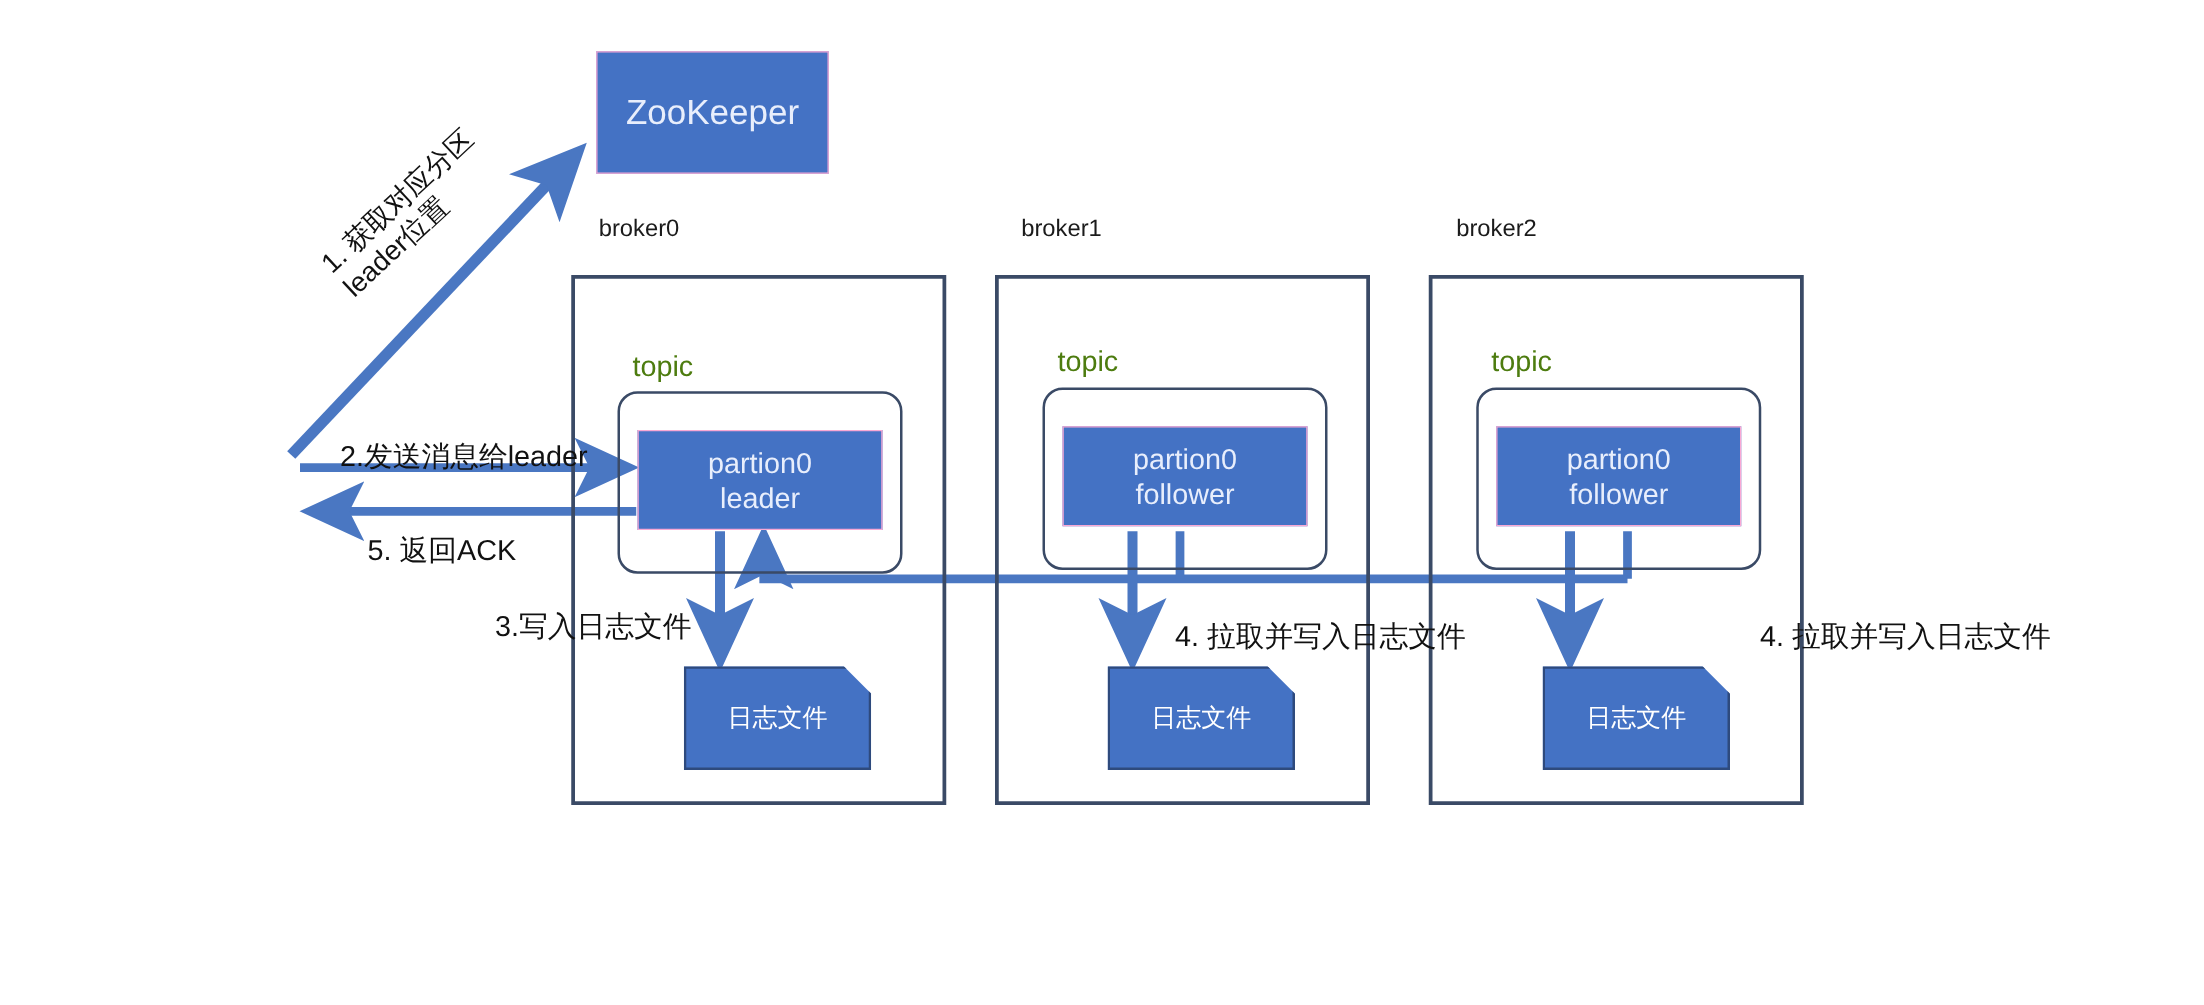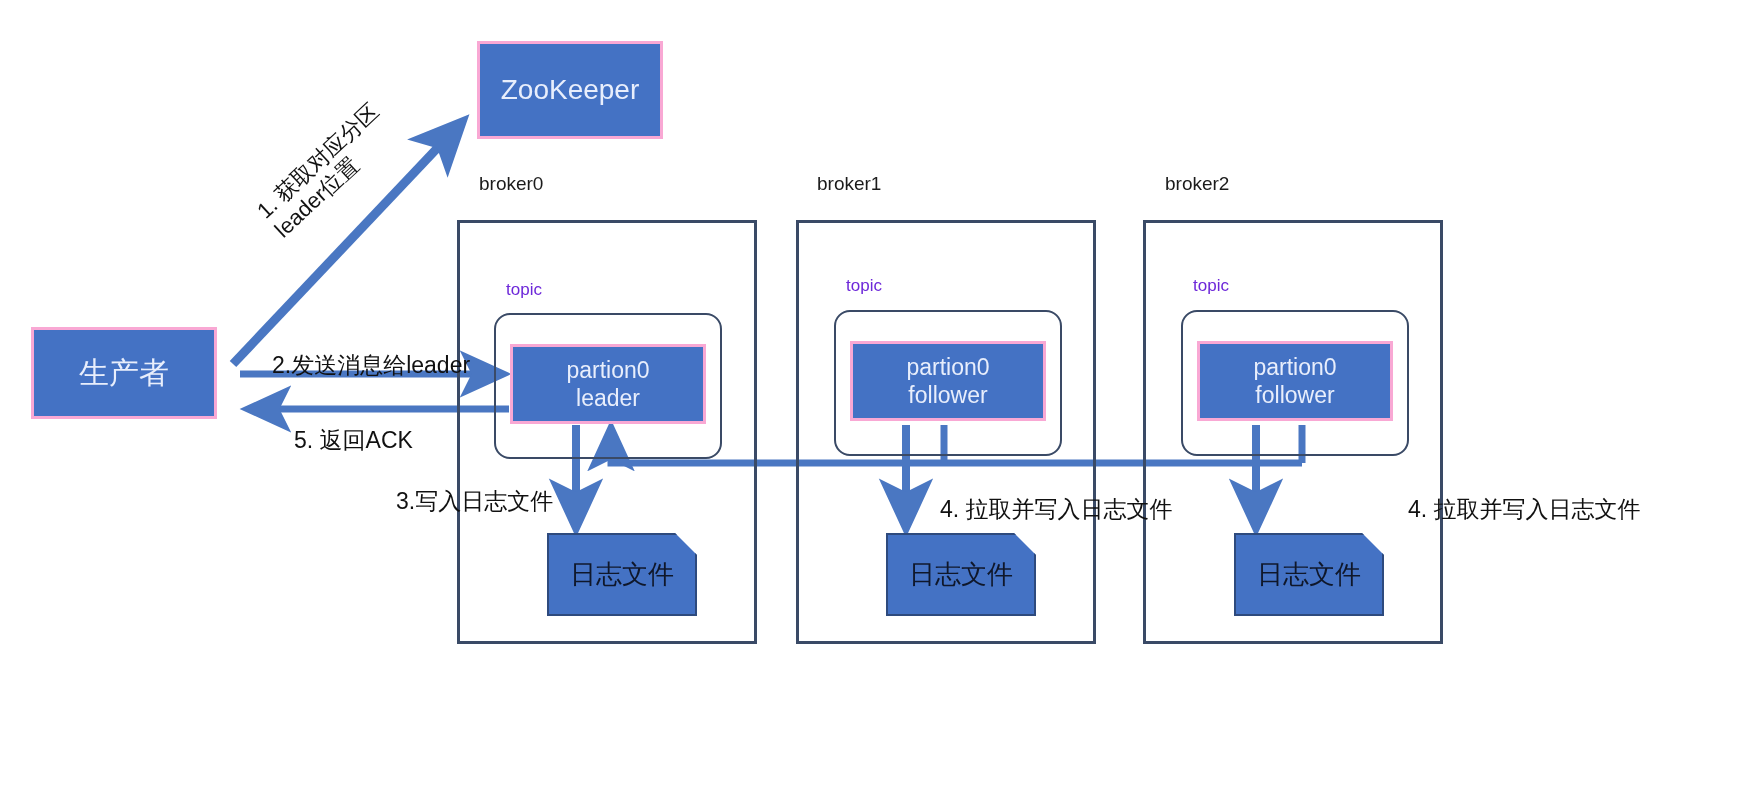--- a/index.html
+++ b/index.html
@@ -32,21 +32,21 @@
     box-sizing: border-box;
     display: flex;
     align-items: center;
     justify-content: center;
     text-align: center;
     line-height: 1.22;
     white-space: pre-line;
   }
   .fill-box {
     background: #4472c4;
-    border: 3px solid #f9a8d4;
+    border: 1px solid #f9a8d4;
     color: #e8eefc;
   }
   .zk-box {
     font-size: 28px;
   }
   .producer-box {
     font-size: 30px;
   }
   .partition-box {
     font-size: 23px;
@@ -69,33 +69,33 @@
   
   .topic-frame {
     position: absolute;
     box-sizing: border-box;
     border: 2px solid #3a4a66;
     border-radius: 16px;
     background: transparent;
   }
   .topic-label {
     position: absolute;
-    font-size: 17px;
-    color: #6d28d9;
+    font-size: 23px;
+    color: #4d7c0f;
     white-space: nowrap;
   }
 
   
   .logfile {
     position: absolute;
     box-sizing: border-box;
     background: #4472c4;
     border: 2px solid #2e4a7d;
-    color: #0f172a;
-    font-size: 26px;
+    color: #ffffff;
+    font-size: 20px;
     display: flex;
     align-items: center;
     justify-content: center;
     clip-path: polygon(0 0, calc(100% - 22px) 0, 100% 22px, 100% 100%, 0 100%);
   }
 
   
   .annot {
     position: absolute;
     font-size: 23px;
@@ -146,21 +146,20 @@
 
     <line x1="1302" y1="425" x2="1302" y2="463" stroke="#4a77c2" stroke-width="7"></line>
 
     <line x1="906" y1="425" x2="906" y2="528" stroke="#4a77c2" stroke-width="8" marker-end="url(#ah)"></line>
 
     <line x1="1256" y1="425" x2="1256" y2="528" stroke="#4a77c2" stroke-width="8" marker-end="url(#ah)"></line>
   </svg>
 
   <div class="node fill-box zk-box" style="left:477px; top:41px; width:186px; height:98px;">ZooKeeper</div>
 
-  <div class="node fill-box producer-box" style="left:31px; top:327px; width:186px; height:92px;">生产者</div>
 
   <div class="broker-label" style="left:479px; top:173px;">broker0</div>
   <div class="broker-frame" style="left:457px; top:220px; width:300px; height:424px;"></div>
   <div class="topic-label" style="left:506px; top:280px;">topic</div>
   <div class="topic-frame" style="left:494px; top:313px; width:228px; height:146px;"></div>
   <div class="node fill-box partition-box" style="left:510px; top:344px; width:196px; height:80px;">partion0
 leader</div>
   <div class="logfile" style="left:547px; top:533px; width:150px; height:83px;">日志文件</div>
 
   <div class="broker-label" style="left:817px; top:173px;">broker1</div>

